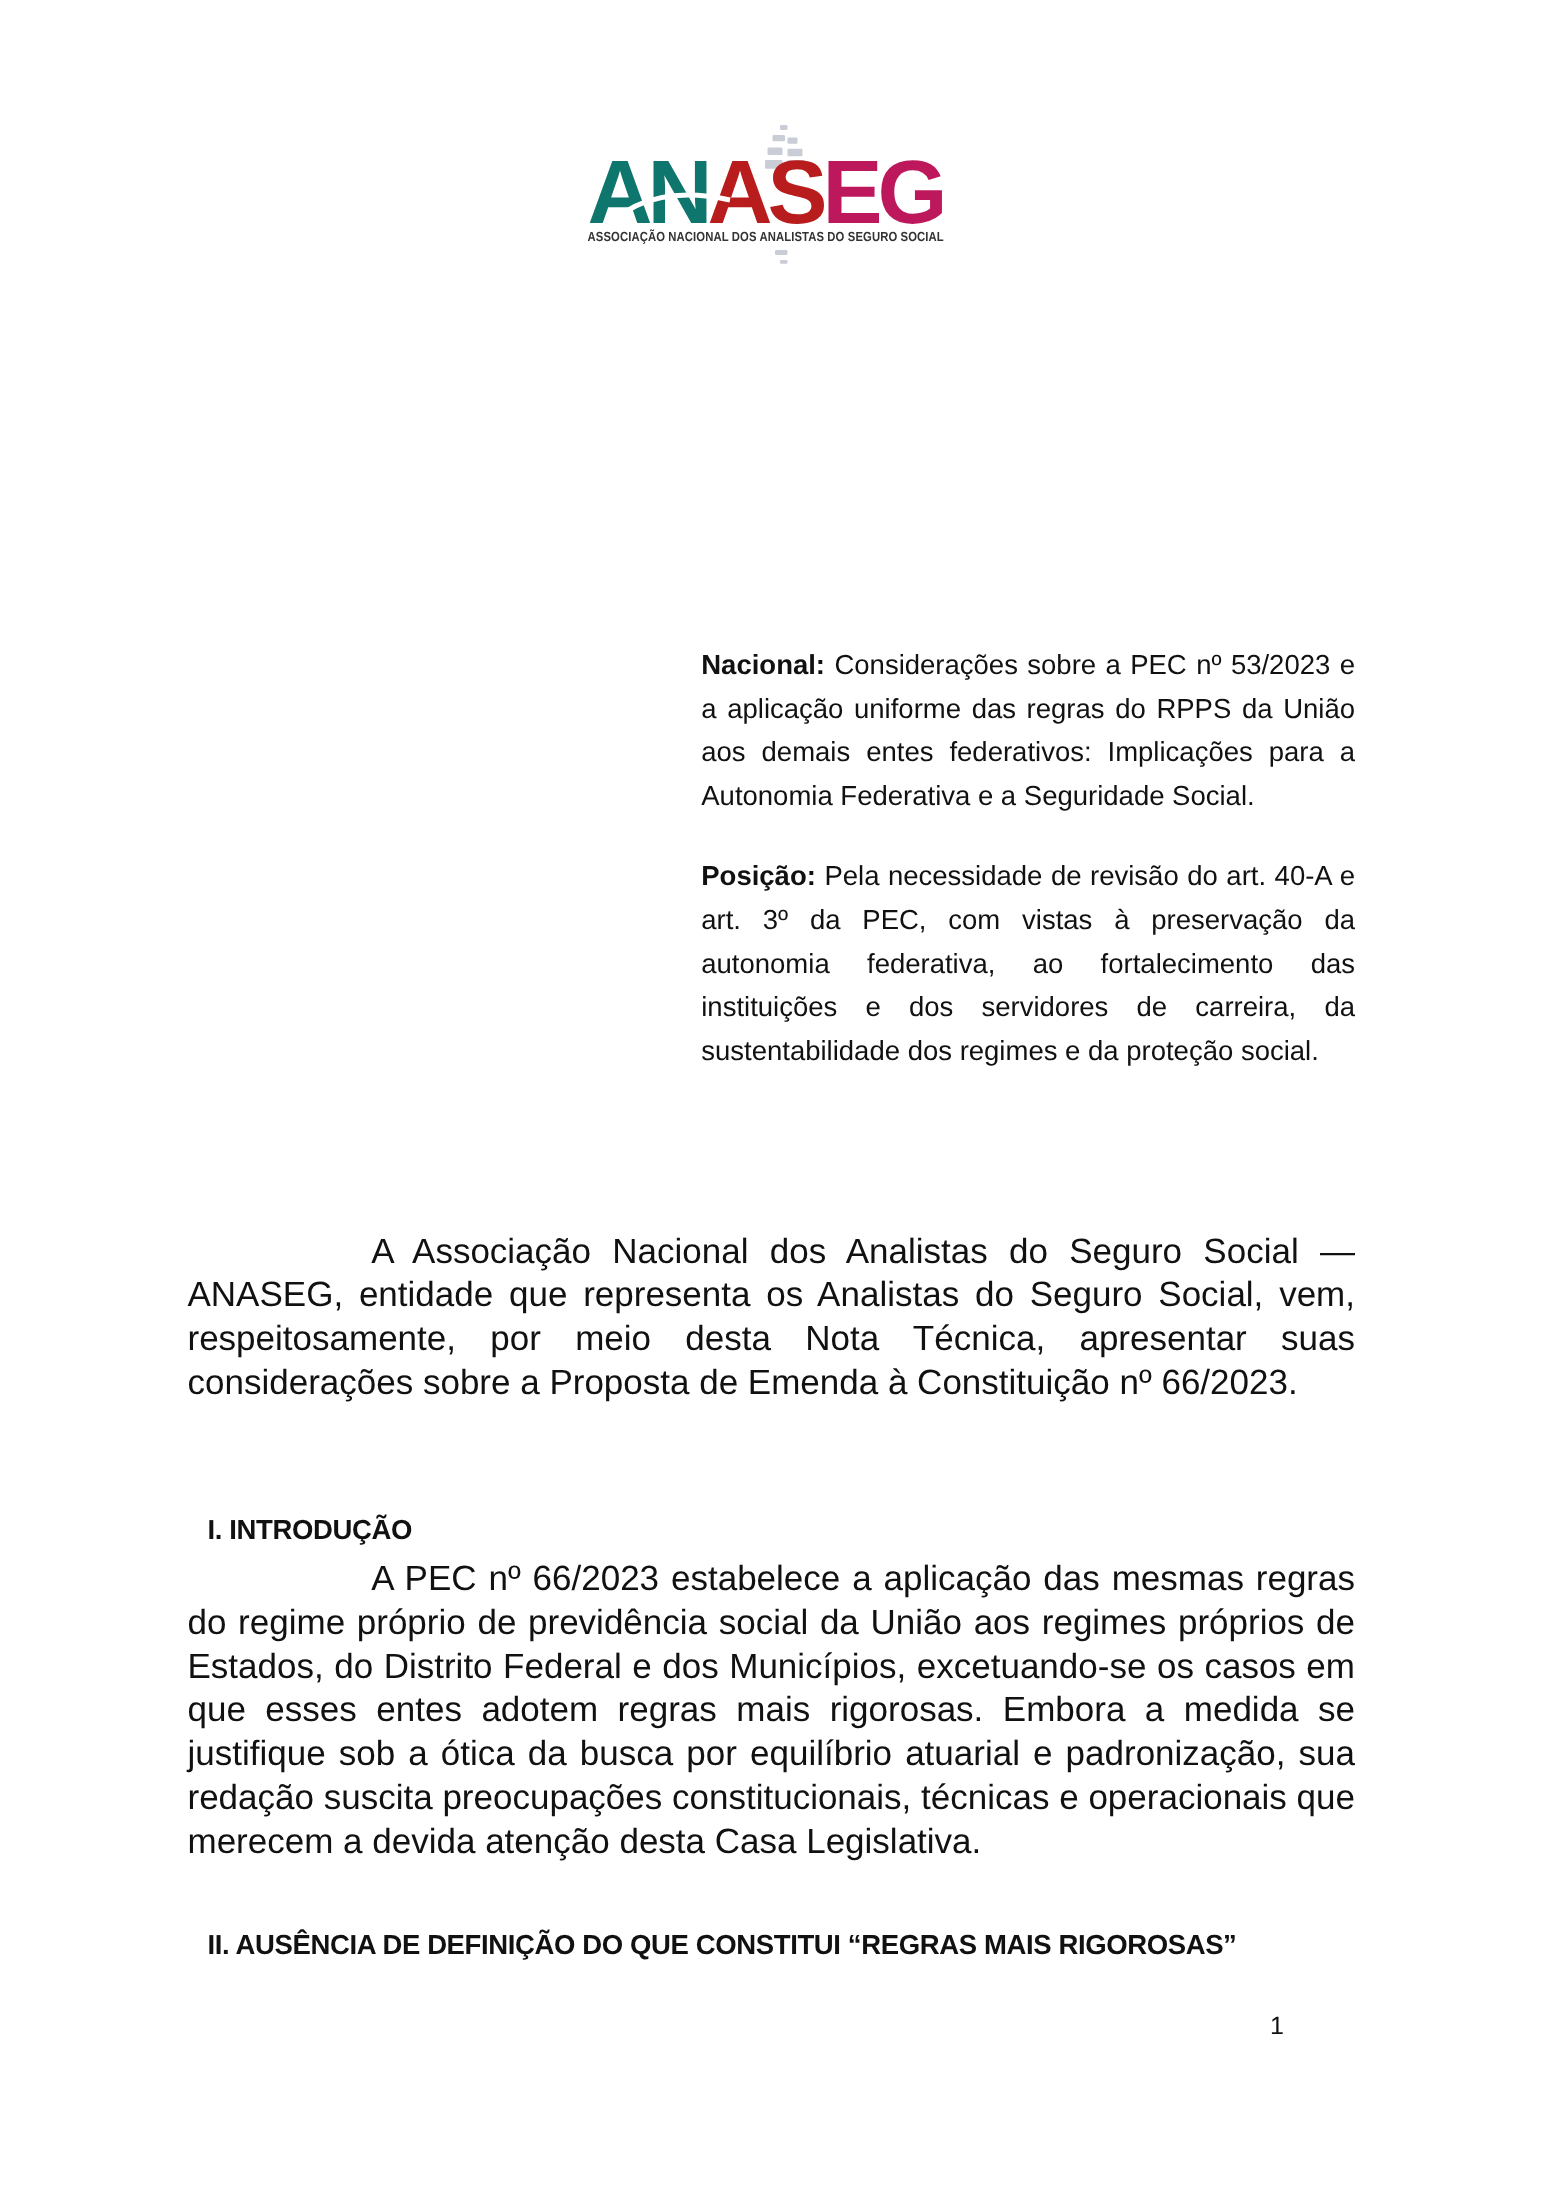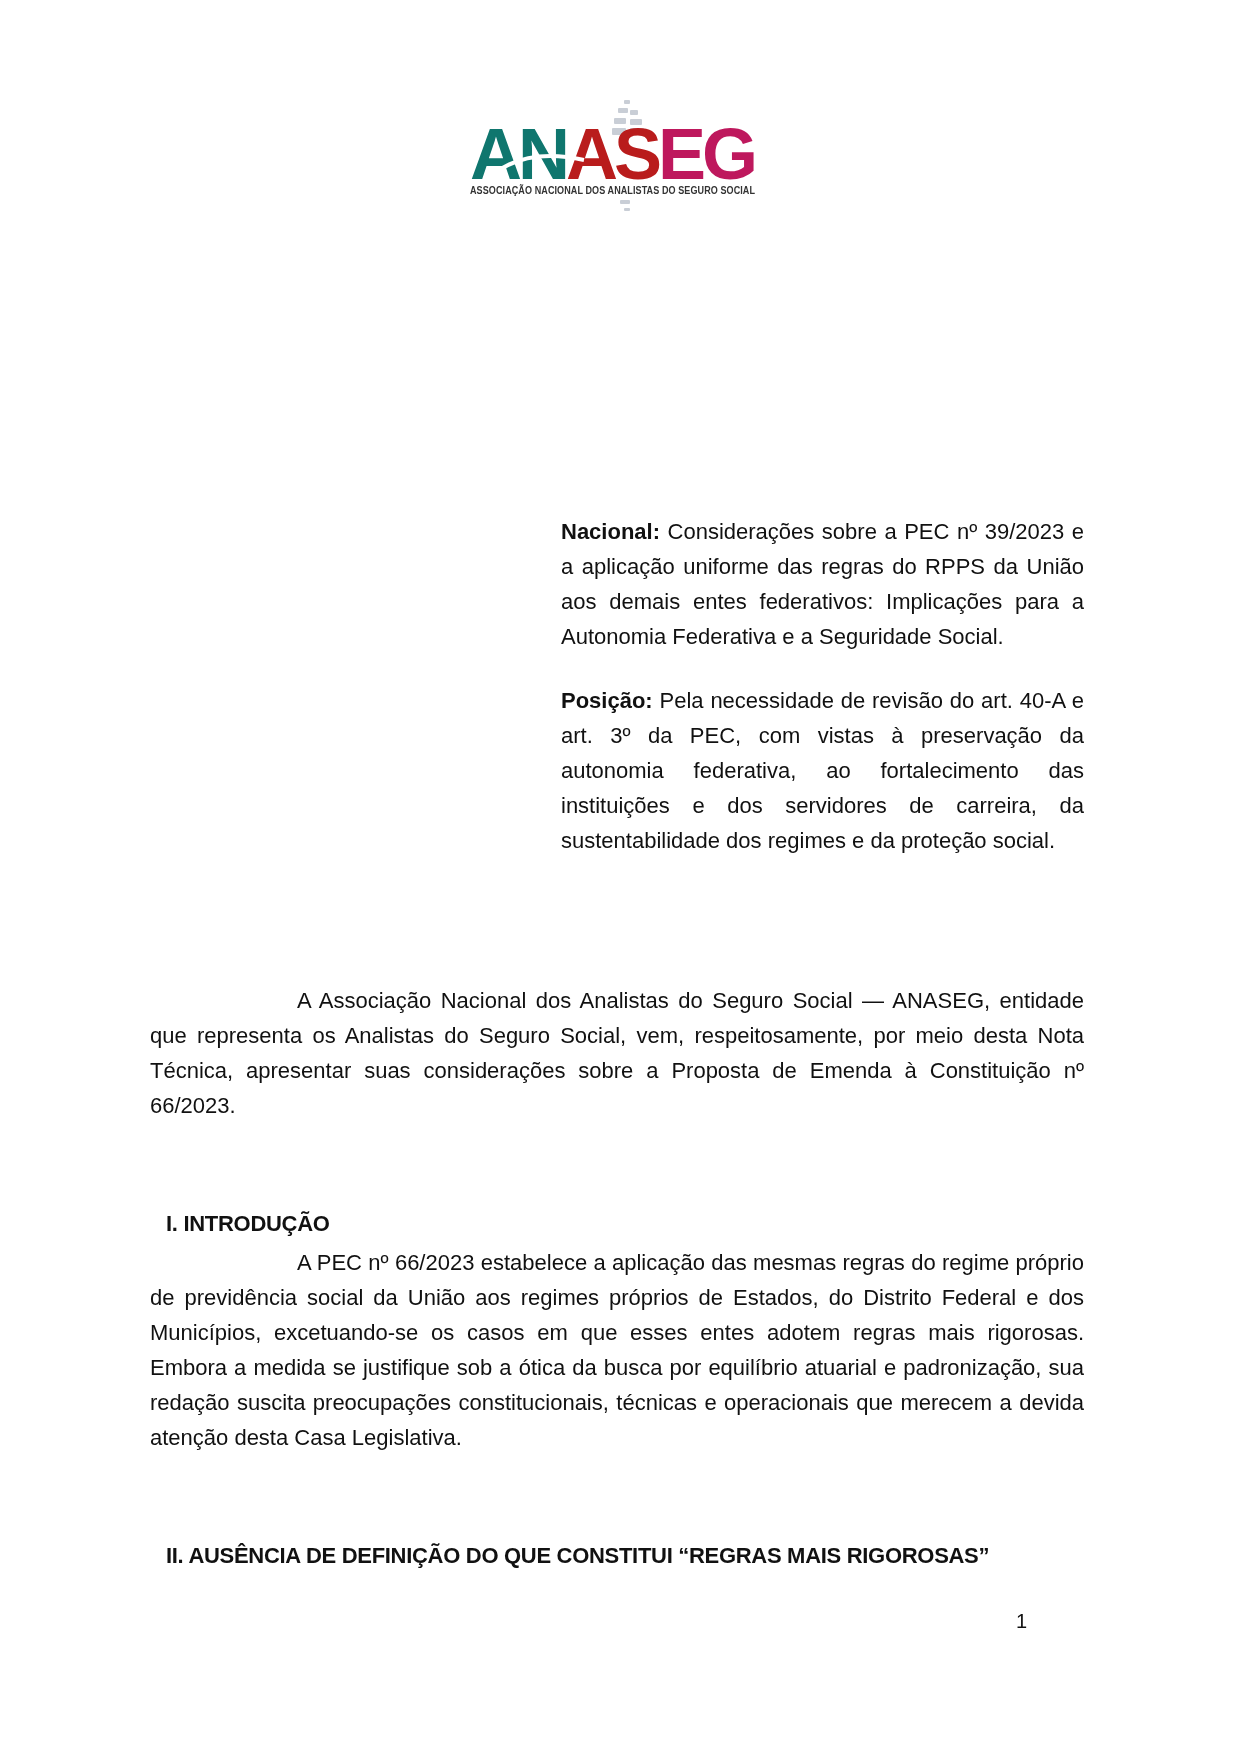--- a/index.html
+++ b/index.html
@@ -107,21 +107,21 @@
     }
     .summary b {
       font-weight: bold;
     }
 
     
     .body-par {
       position: absolute;
       left: 150px;
       width: 934px;
-      font-size: 22px;
+      font-size: 28px;
       line-height: 35px;
       text-align: justify;
       margin: 0;
     }
     .body-par.indent {
       text-indent: 147px;
     }
     .par-intro { top: 983px; }
     .par-one { top: 1245px; }
 
@@ -163,21 +163,21 @@
     </div>
     <div class="logo-word"><span class="g">AN</span><span class="b">AS</span><span class="y">EG</span></div>
     <svg class="logo-swoosh" viewBox="0 0 120 60">
       <path d="M4 58 Q 40 10 112 26" stroke="#ffffff" stroke-width="4" fill="none"></path>
     </svg>
     <div class="logo-sub">ASSOCIAÇÃO NACIONAL DOS ANALISTAS DO SEGURO SOCIAL</div>
   </div>
 
 
   <div class="summary">
-    <p><b>Nacional:</b><span> Considerações sobre a PEC nº 39/2023 e a aplicação uniforme das regras do RPPS da União aos demais entes federativos: Implicações para a Autonomia Federativa e a Seguridade Social.</span></p>
+    <p><b>Nacional:</b><span> Considerações sobre a PEC nº 53/2023 e a aplicação uniforme das regras do RPPS da União aos demais entes federativos: Implicações para a Autonomia Federativa e a Seguridade Social.</span></p>
     <p><b>Posição:</b><span> Pela necessidade de revisão do art. 40-A e art. 3º da PEC, com vistas à preservação da autonomia federativa, ao fortalecimento das instituições e dos servidores de carreira, da sustentabilidade dos regimes e da proteção social.</span></p>
   </div>
 
   <p class="body-par indent par-intro">A Associação Nacional dos Analistas do Seguro Social — ANASEG, entidade que representa os Analistas do Seguro Social, vem, respeitosamente, por meio desta Nota Técnica, apresentar suas considerações sobre a Proposta de Emenda à Constituição nº 66/2023.</p>
 
   <h2 class="section-heading h-intro">I. INTRODUÇÃO</h2>
   <p class="body-par indent par-one">A PEC nº 66/2023 estabelece a aplicação das mesmas regras do regime próprio de previdência social da União aos regimes próprios de Estados, do Distrito Federal e dos Municípios, excetuando-se os casos em que esses entes adotem regras mais rigorosas. Embora a medida se justifique sob a ótica da busca por equilíbrio atuarial e padronização, sua redação suscita preocupações constitucionais, técnicas e operacionais que merecem a devida atenção desta Casa Legislativa.</p>
 
   <h2 class="section-heading h-two">II. AUSÊNCIA DE DEFINIÇÃO DO QUE CONSTITUI “REGRAS MAIS RIGOROSAS”</h2>
 

